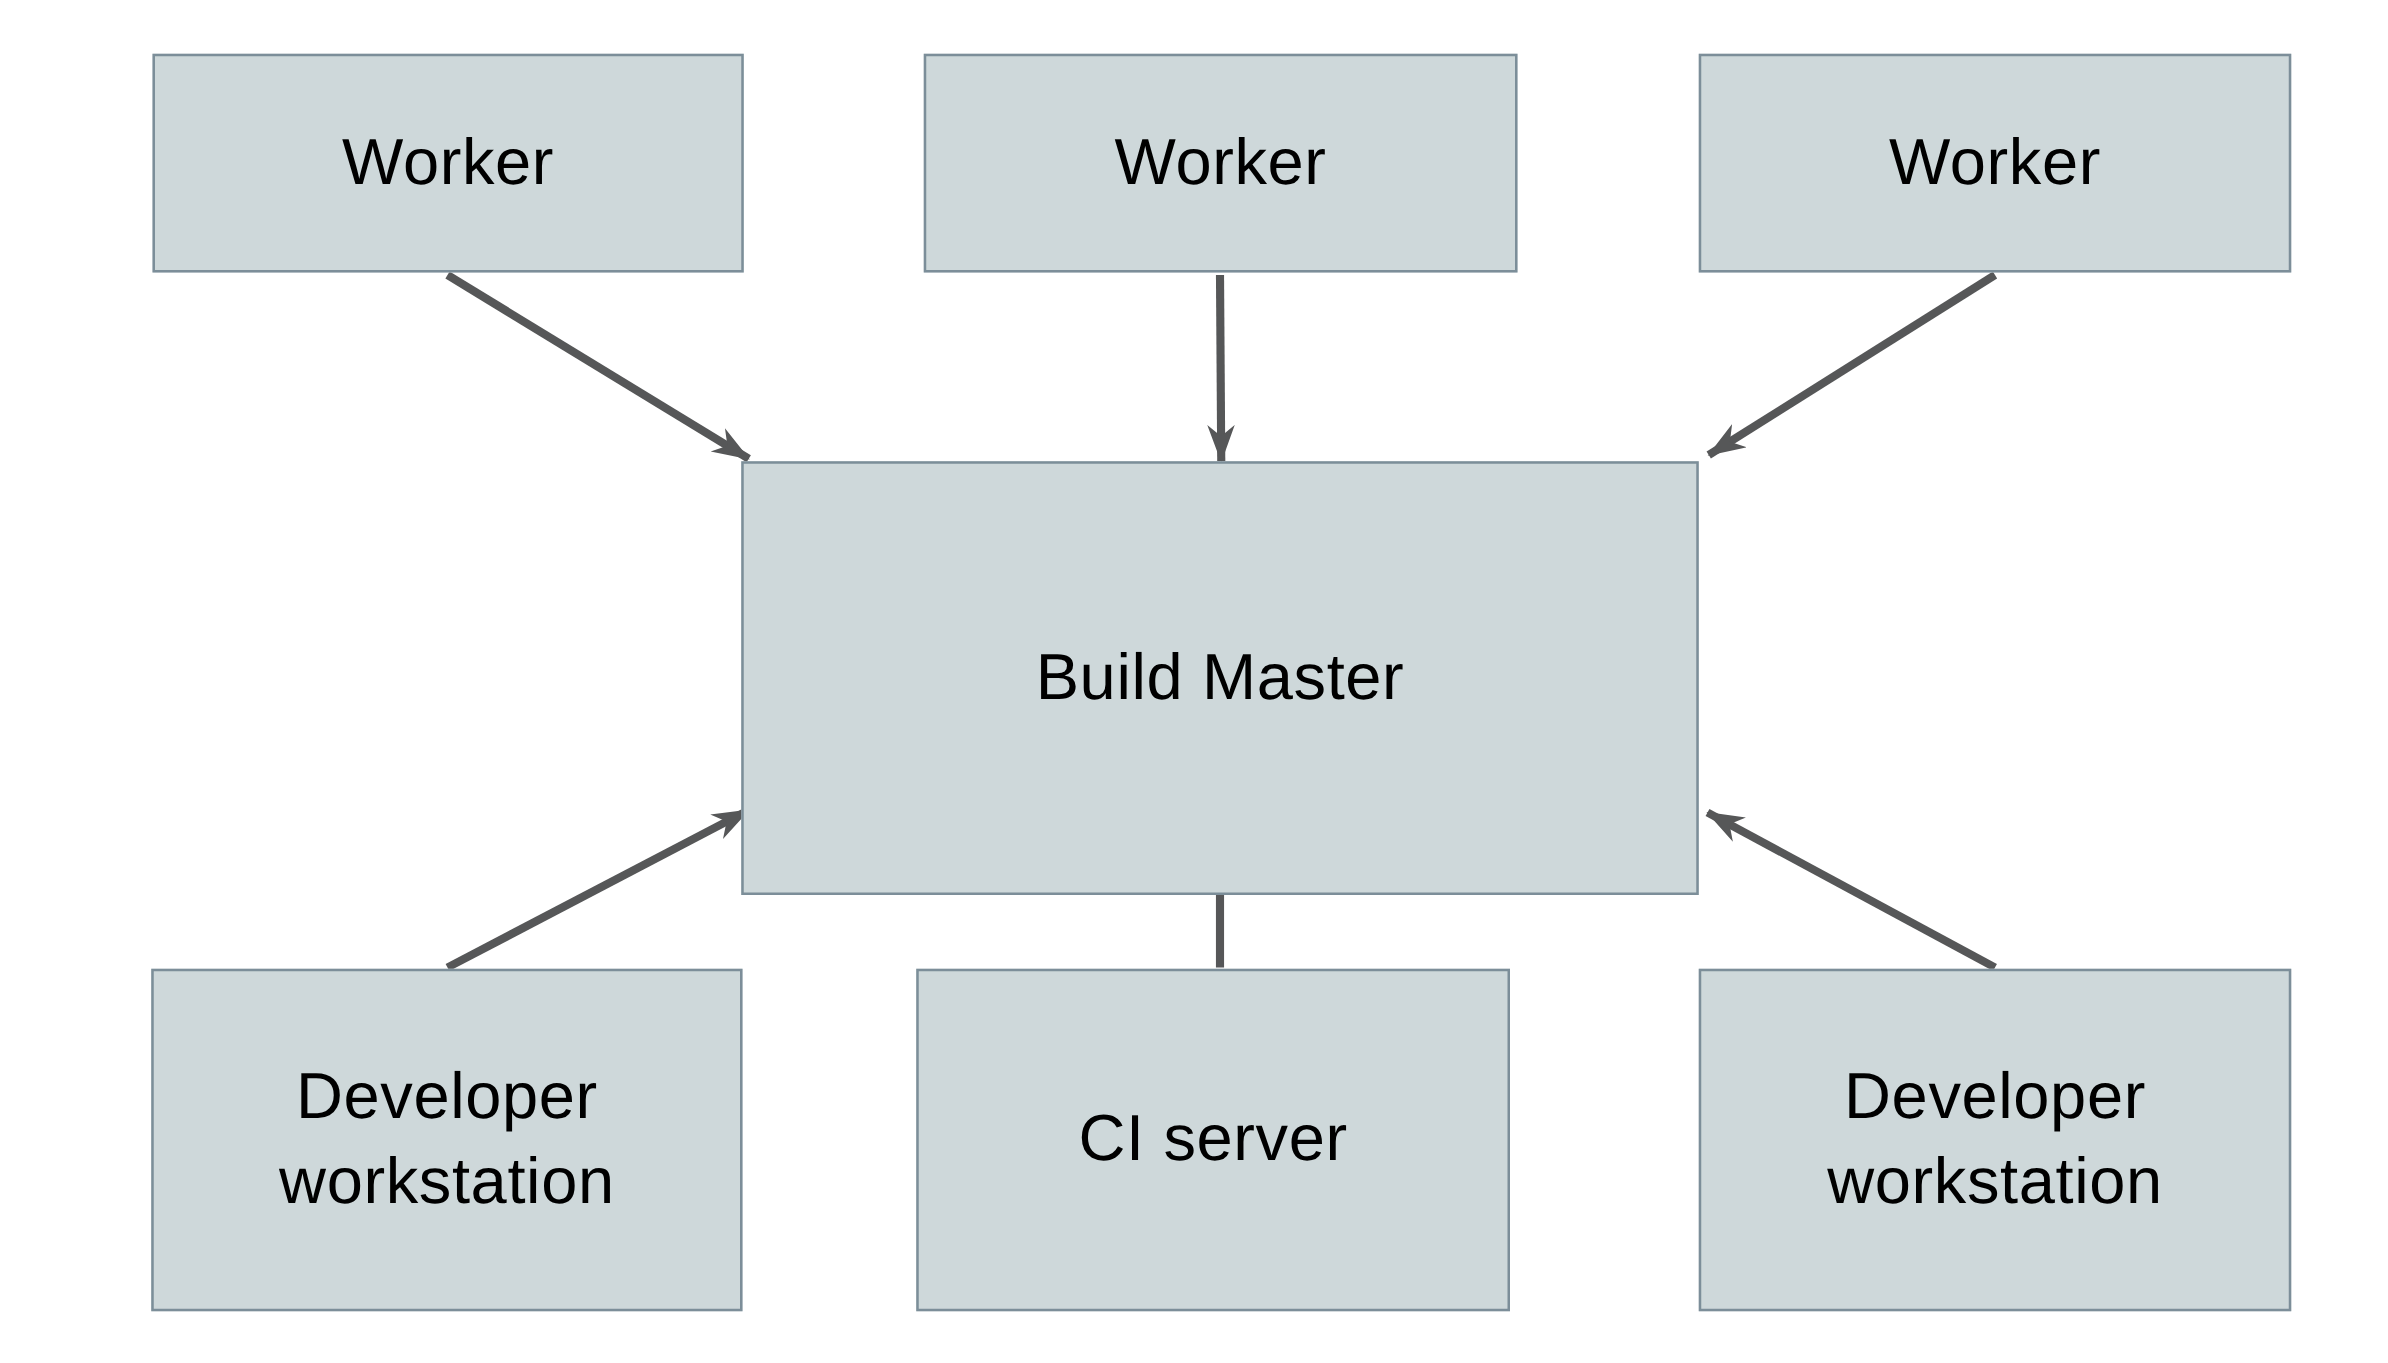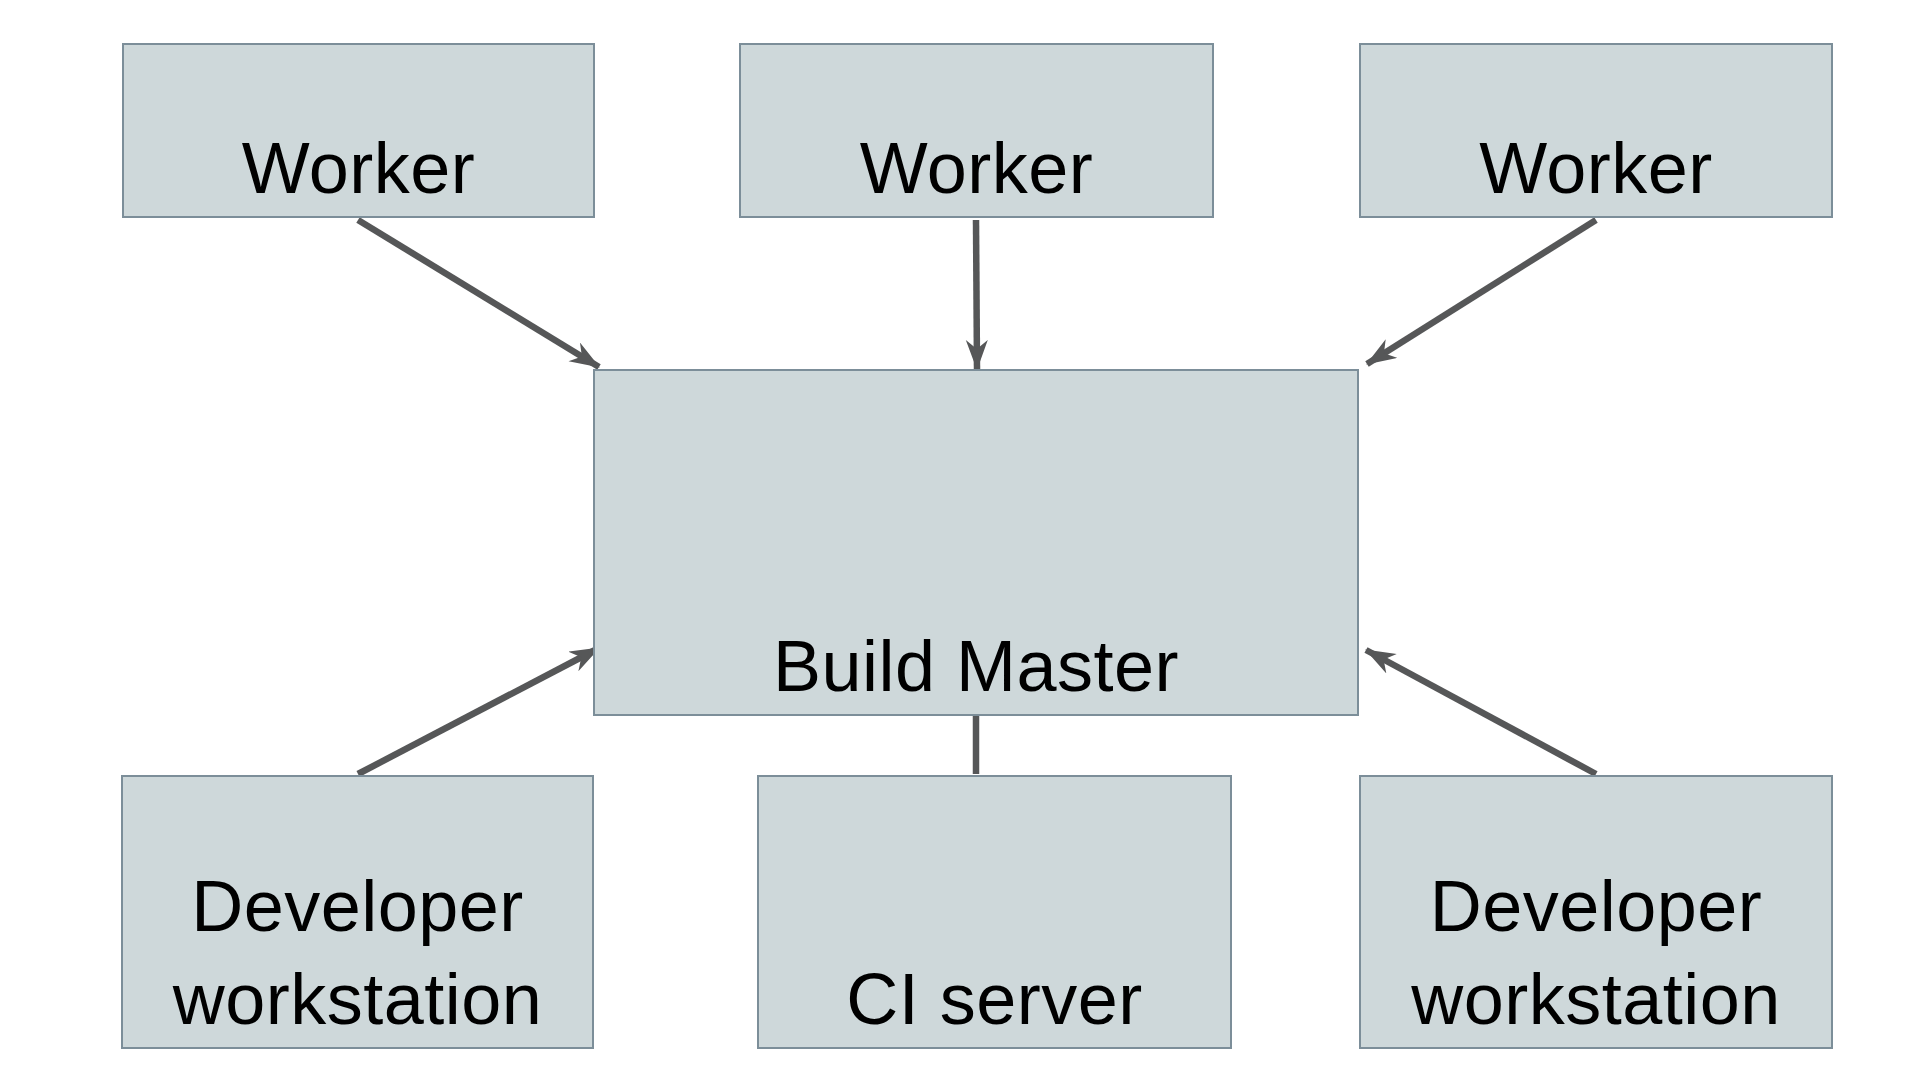--- a/index.html
+++ b/index.html
@@ -26,37 +26,37 @@
     stroke: var(--arrow, #565758);
     stroke-width: 6.5;
     fill: none;
   }
   .node {
     position: absolute;
     box-sizing: border-box;
     background: var(--node-fill, #ced8da);
     border: 2.5px solid var(--node-border, #7c8e99);
     display: flex;
-    align-items: flex-end;
+    align-items: center;
     justify-content: center;
     text-align: center;
     color: var(--text, #000000);
-    font-size: 72px;
+    font-size: 52px;
     line-height: 1.3;
     letter-spacing: 0.5px;
   }
   
   .n-worker-1 { left: 122px; top: 43px;  width: 473px; height: 175px; }
   .n-worker-2 { left: 739px; top: 43px;  width: 475px; height: 175px; }
   .n-worker-3 { left: 1359px; top: 43px; width: 474px; height: 175px; }
   
   .n-build-master { left: 593px; top: 369px; width: 766px; height: 347px; }
   
   .n-dev-ws-1 { left: 121px; top: 775px;  width: 473px; height: 274px; padding: 0 20px; }
-  .n-ci-server { left: 757px; top: 775px; width: 475px; height: 274px; }
+  .n-ci-server { left: 733px; top: 775px; width: 475px; height: 274px; }
   .n-dev-ws-2 { left: 1359px; top: 775px; width: 474px; height: 274px; padding: 0 20px; }
   .node span { display: inline-block; }
 </style>
 </head>
 <body>
 
 <div class="canvas" style="--bg: #ffffff; --node-fill: #ced8da; --node-border: #7c8e99; --arrow: #565758; --text: #000000;">
 
   <svg class="edges" viewBox="0 0 1910 1090" xmlns="http://www.w3.org/2000/svg">
     <defs>

